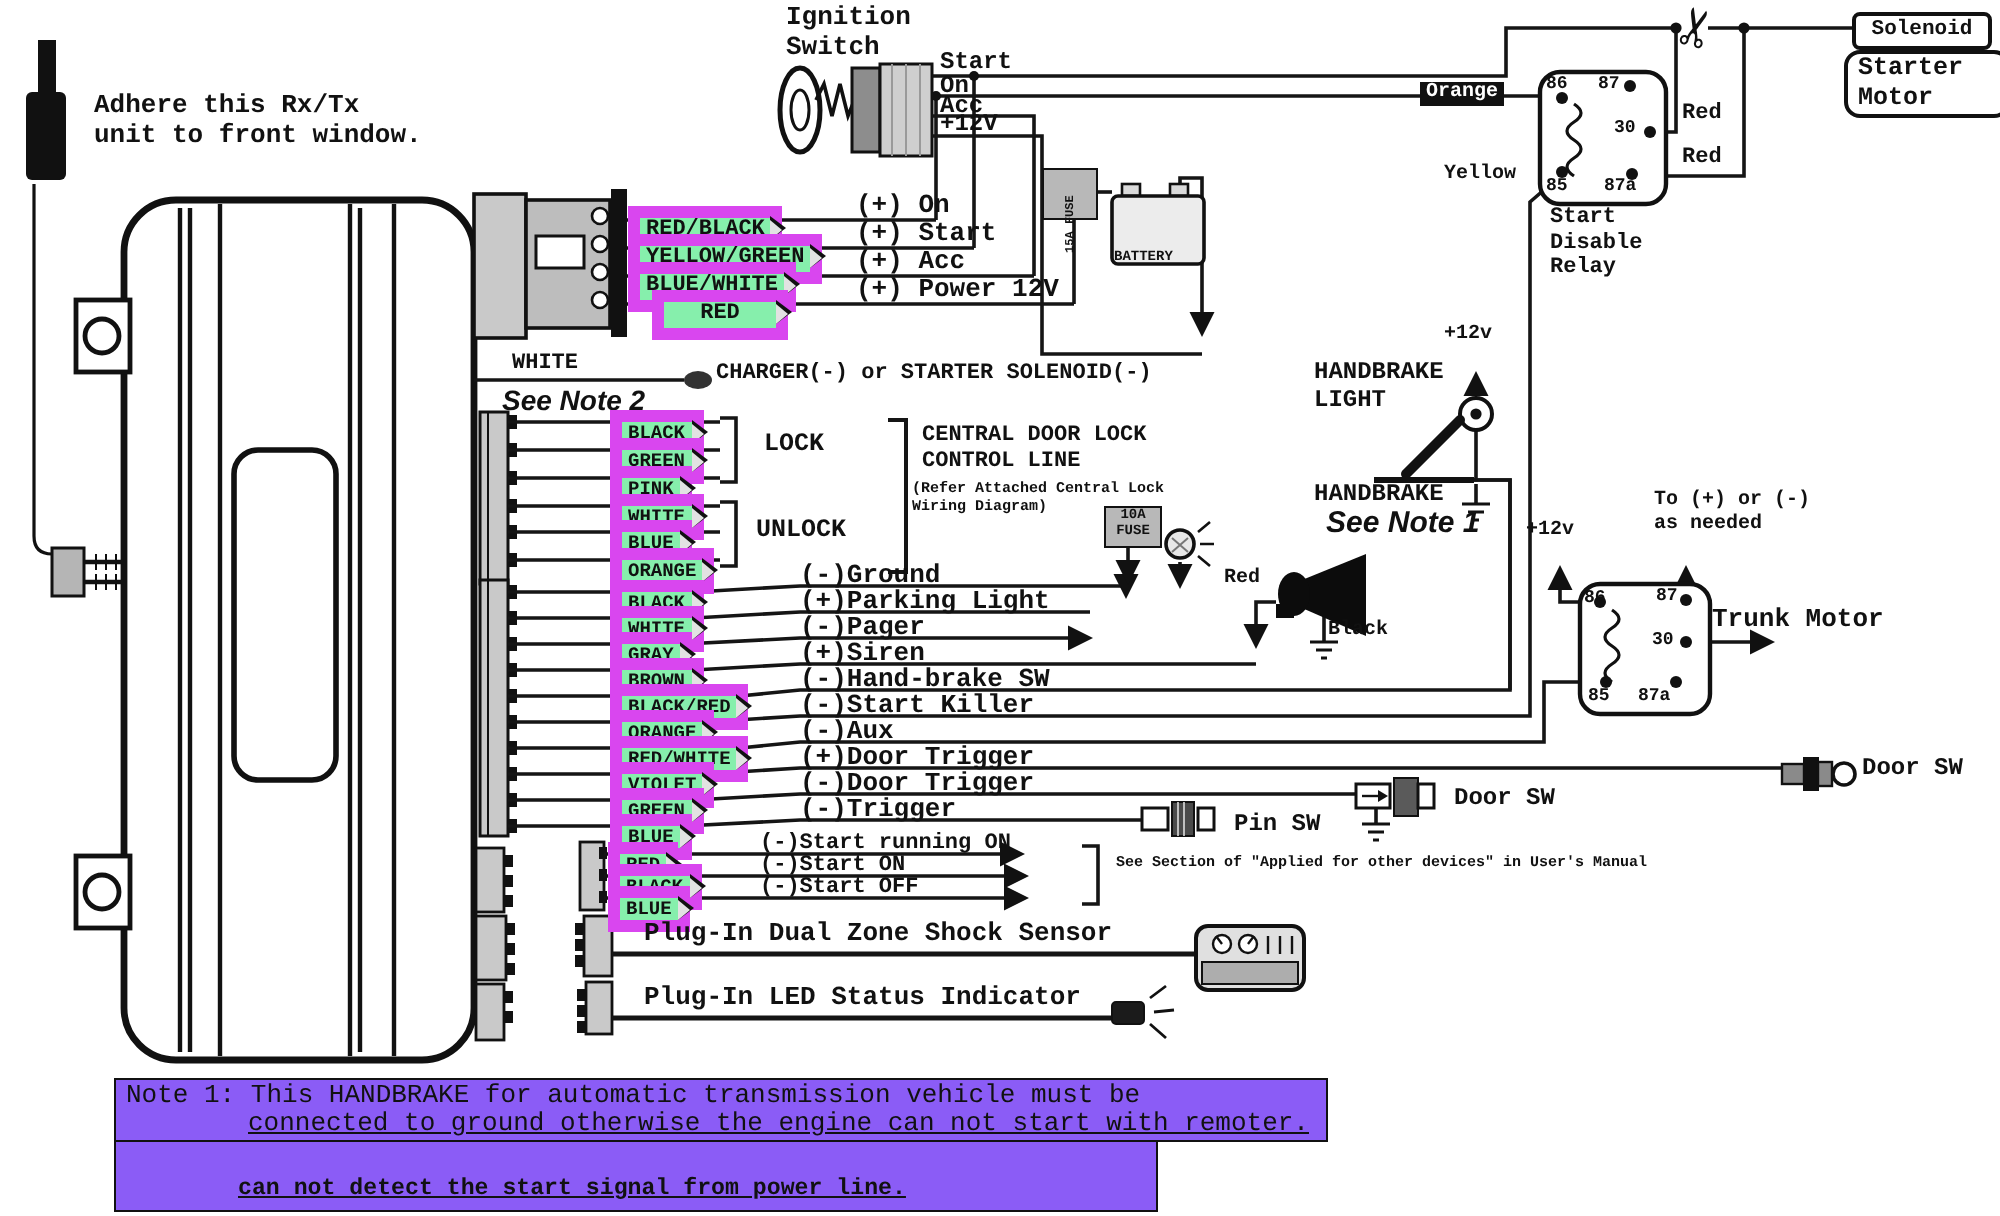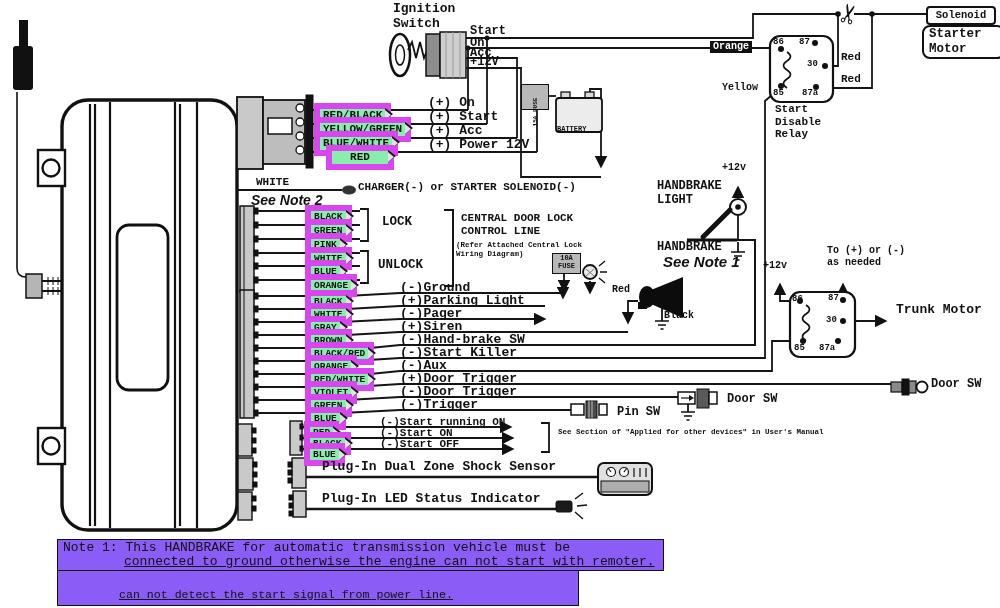--- a/index.html
+++ b/index.html
@@ -284,20 +284,22 @@
     <rect x="709" y="392" width="8" height="12" fill="#fff" stroke-width="1.5"></rect>
   </g>
   <g stroke="#111">
     <rect x="571" y="404" width="13" height="11" fill="#fff" stroke-width="1.5"></rect>
     <rect x="586" y="401" width="11" height="17" fill="#4a4a4a" stroke-width="1"></rect>
     <path d="M589,401 V418 M592,401 V418" stroke-width="0.8" stroke="#ddd"></path>
     <rect x="599" y="404" width="8" height="11" fill="#fff" stroke-width="1.5"></rect>
   </g>
 </svg>
 
+  <span class="t" style="left:47px;top:46px;font-size:13px;">Adhere this Rx/Tx
+unit to front window.</span>
   <span class="t" style="left:393px;top:2px;font-size:13px;">Ignition
 Switch</span>
   <span class="t" style="left:470px;top:25px;font-size:12px;">Start</span>
   <span class="t" style="left:470px;top:37px;font-size:12px;">On</span>
   <span class="t" style="left:470px;top:47px;font-size:12px;">Acc</span>
   <span class="t" style="left:470px;top:56px;font-size:12px;">+12V</span>
 
   <span class="pn big" style="left:314px;top:103px;">RED/BLACK</span>
   <span class="pn big" style="left:314px;top:117px;">YELLOW/GREEN</span>
   <span class="pn big" style="left:314px;top:131px;">BLUE/WHITE</span>
@@ -384,32 +386,32 @@
 Motor</span>
 
   <span class="t" style="left:792px;top:294px;font-size:9px;">86</span>
   <span class="t" style="left:828px;top:293px;font-size:9px;">87</span>
   <span class="t" style="left:826px;top:315px;font-size:9px;">30</span>
   <span class="t" style="left:794px;top:343px;font-size:9px;">85</span>
   <span class="t" style="left:819px;top:343px;font-size:9px;">87a</span>
   <span class="t" style="left:763px;top:260px;font-size:10px;">+12v</span>
   <span class="t" style="left:827px;top:245px;font-size:10px;">To (+) or (-)
 as needed</span>
-  <span class="t" style="left:856px;top:303px;font-size:13px;padding-left:40px;">Trunk Motor</span>
+  <span class="t" style="left:856px;top:303px;font-size:13px;">Trunk Motor</span>
 
   <span class="t" style="left:931px;top:378px;font-size:12px;">Door SW</span>
   <span class="t" style="left:727px;top:393px;font-size:12px;">Door SW</span>
   <span class="t" style="left:617px;top:406px;font-size:12px;">Pin SW</span>
 
   <span class="t" style="left:557px;top:125px;width:20px;font-size:7px;text-align:center;">BATTERY</span>
   <div class="fusebox" style="left:521px;top:84px;width:26px;height:24px;">
     <span style="display:block;transform:rotate(-90deg) translate(0,1px);font-size:6px;white-space:nowrap;margin-top:9px;">15A FUSE</span>
   </div>
 
   <div class="notebox" style="left:57px;top:539px;width:605px;height:30px;">
     <span class="t" style="left:5px;top:1px;font-size:13px;font-weight:500;">Note 1: This HANDBRAKE for automatic transmission vehicle must be</span>
     <span class="t u" style="left:66px;top:15px;font-size:13px;font-weight:500;">connected to ground otherwise the engine can not start with remoter.</span>
   </div>
   <div class="notebox" style="left:57px;top:570px;width:520px;height:34px;">
-    <span class="t u" style="left:61px;top:17px;font-size:11.6px;font-weight:400;">can not detect the start signal from power line.</span>
+    <span class="t u" style="left:61px;top:17px;font-size:11.6px;font-weight:700;">can not detect the start signal from power line.</span>
   </div>
 
 </div>
 
 </body></html>

